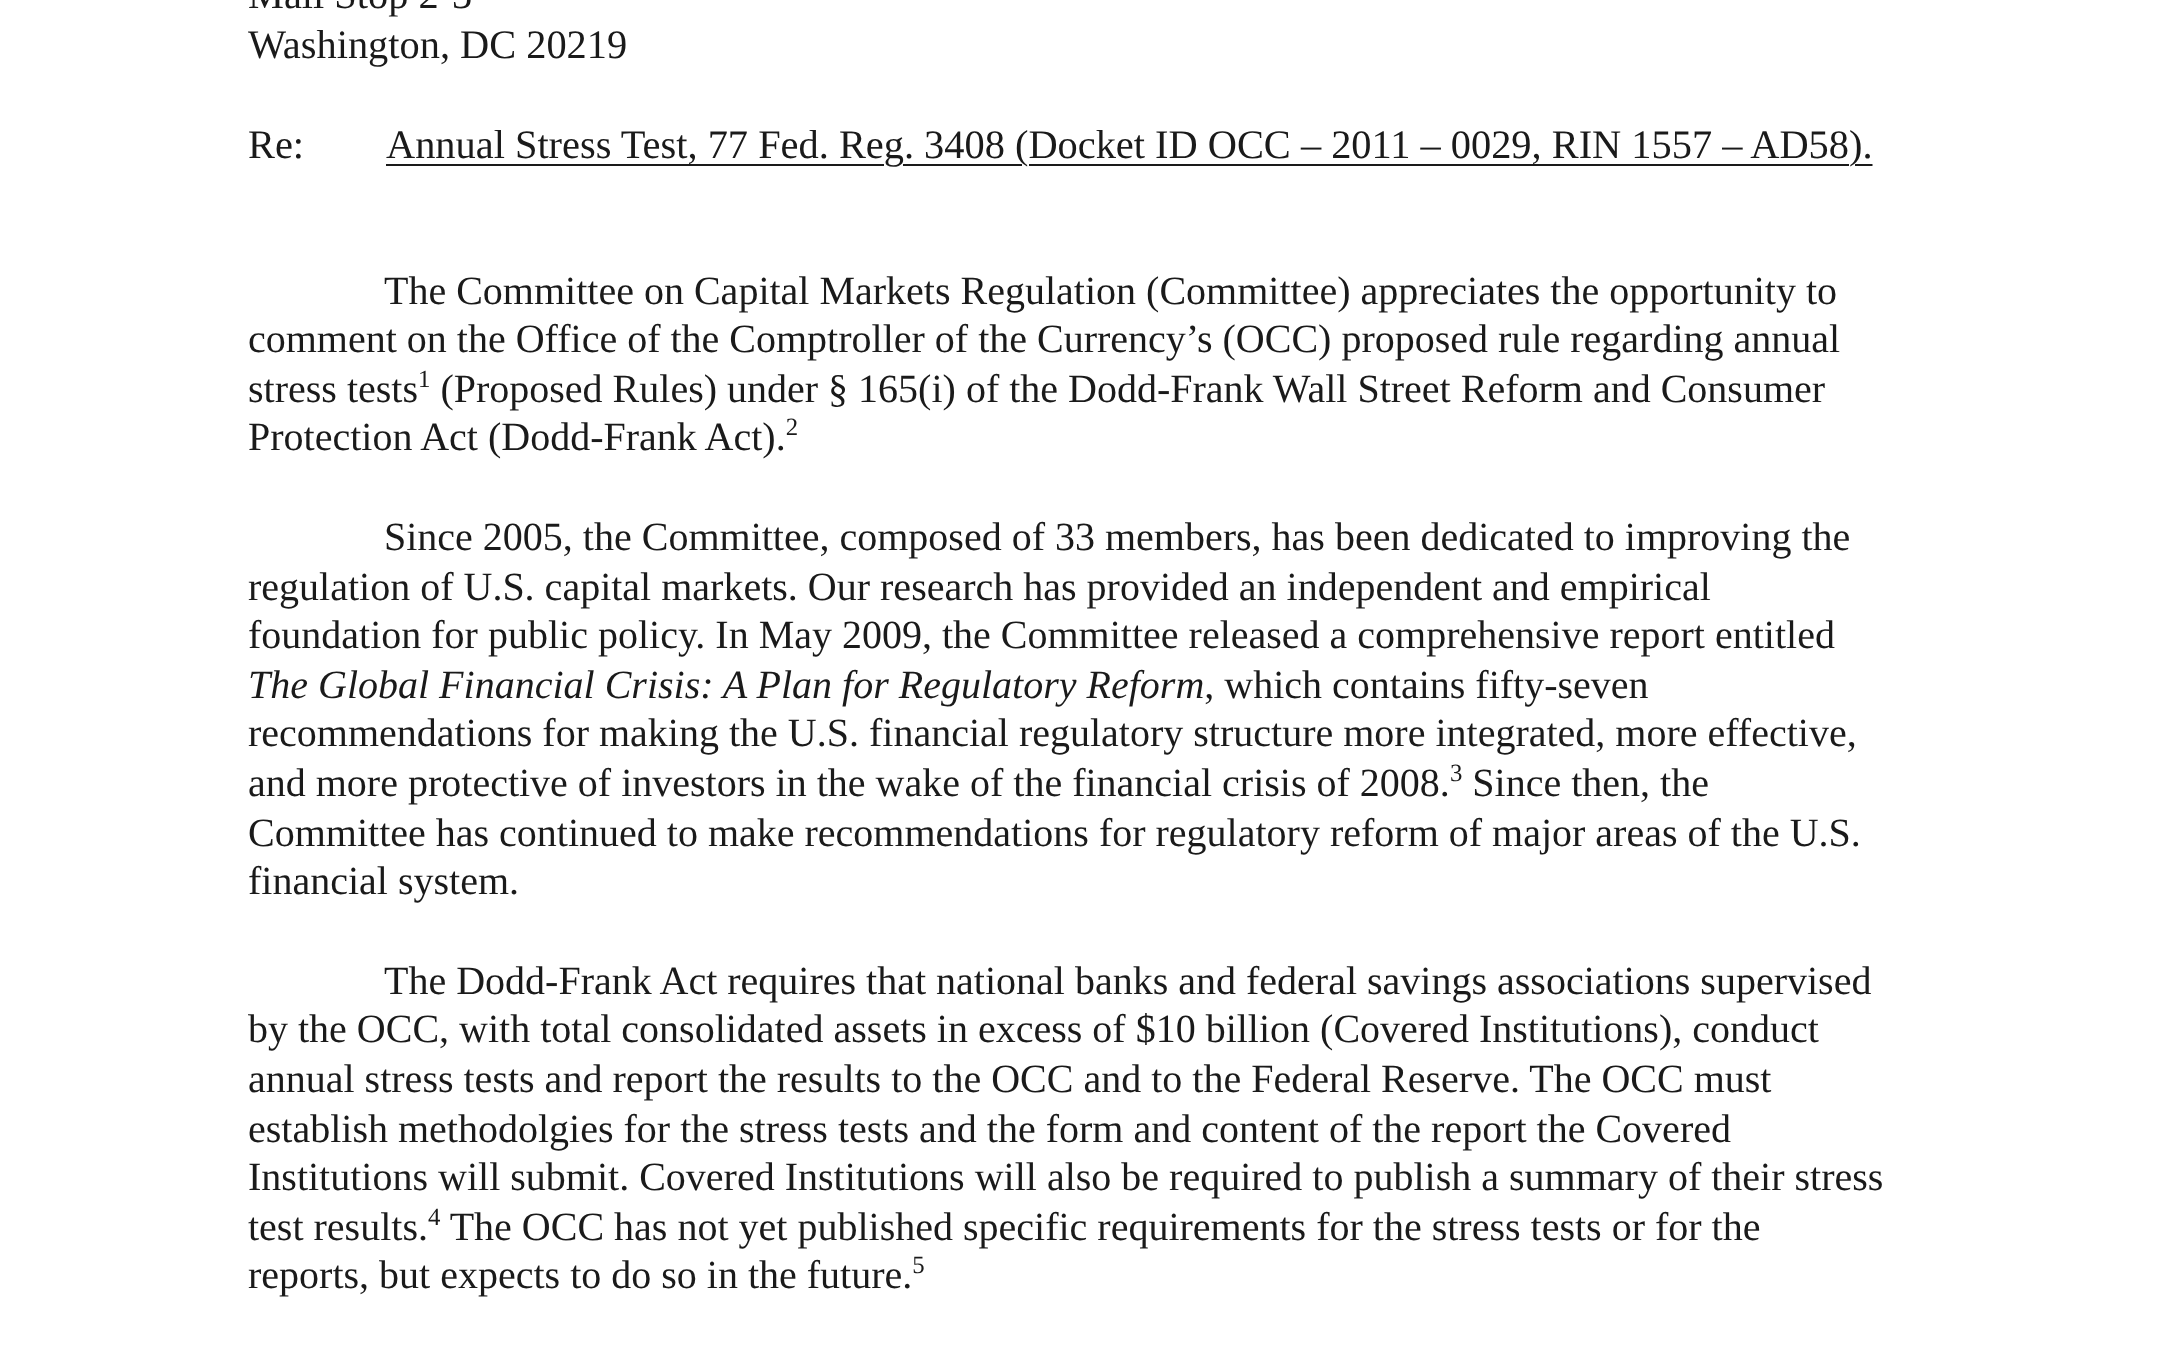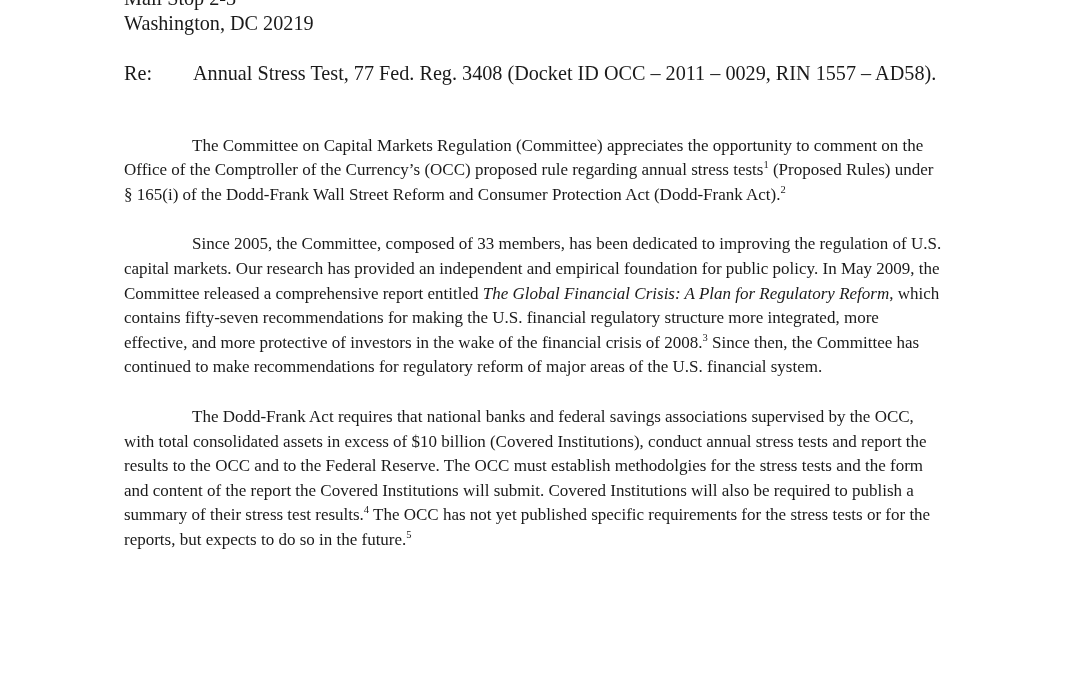--- a/index.html
+++ b/index.html
@@ -48,34 +48,35 @@
     font-size: 20.2px;
     line-height: 24.8px;
   }
   .re-label {
     flex: 0 0 auto;
     width: 69px;
     white-space: nowrap;
   }
   .re-subject {
     flex: 1 1 auto;
+    text-decoration: underline;
     text-underline-offset: 3px;
     text-decoration-thickness: 1px;
   }
 
   .salutation {
     font-size: 20.2px;
     line-height: 24.8px;
     white-space: nowrap;
   }
 
   p.para {
     margin: 0;
     text-indent: 68px;
-    font-size: 17px;
+    font-size: 20px;
     line-height: 24.6px;
     text-align: left;
   }
 
   .bookttl { font-style: italic; }
 
   sup.fn {
     font-size: 0.62em;
     vertical-align: super;
     line-height: 0;

